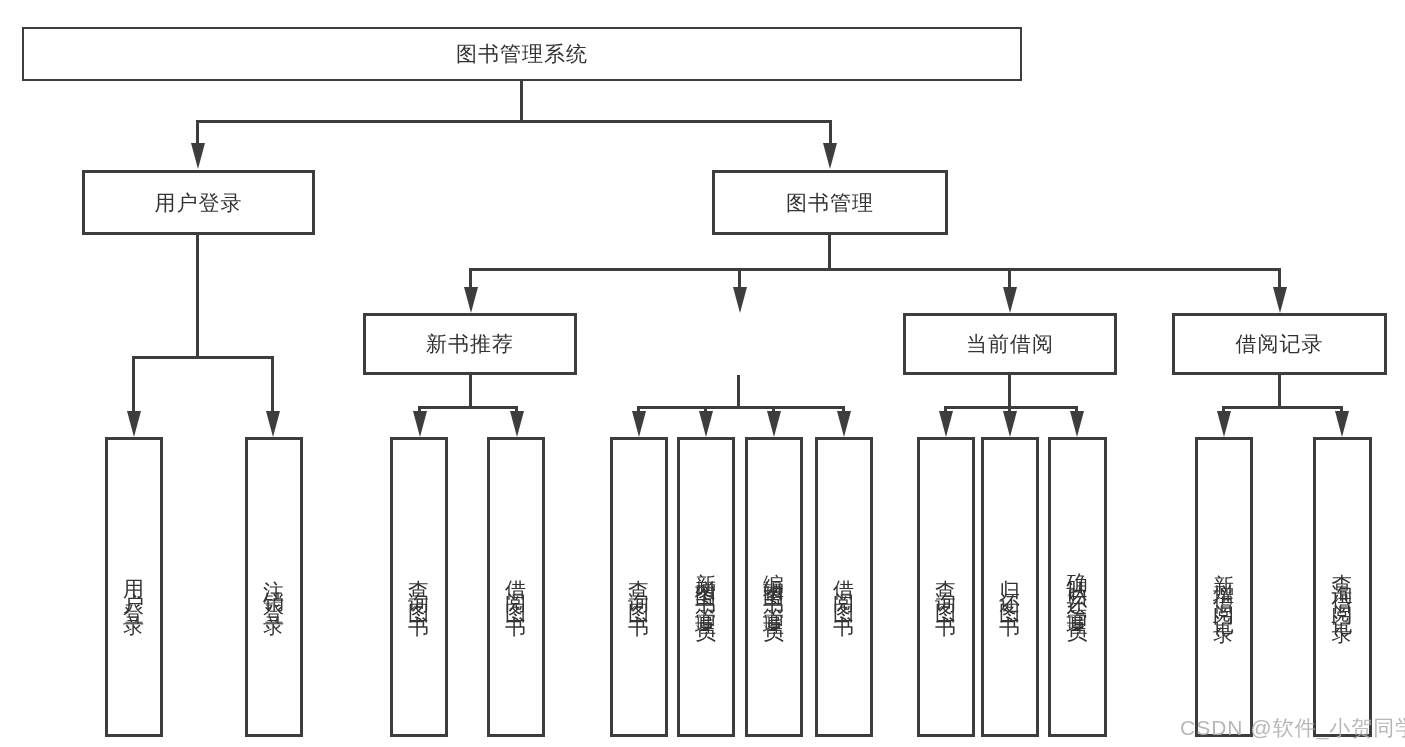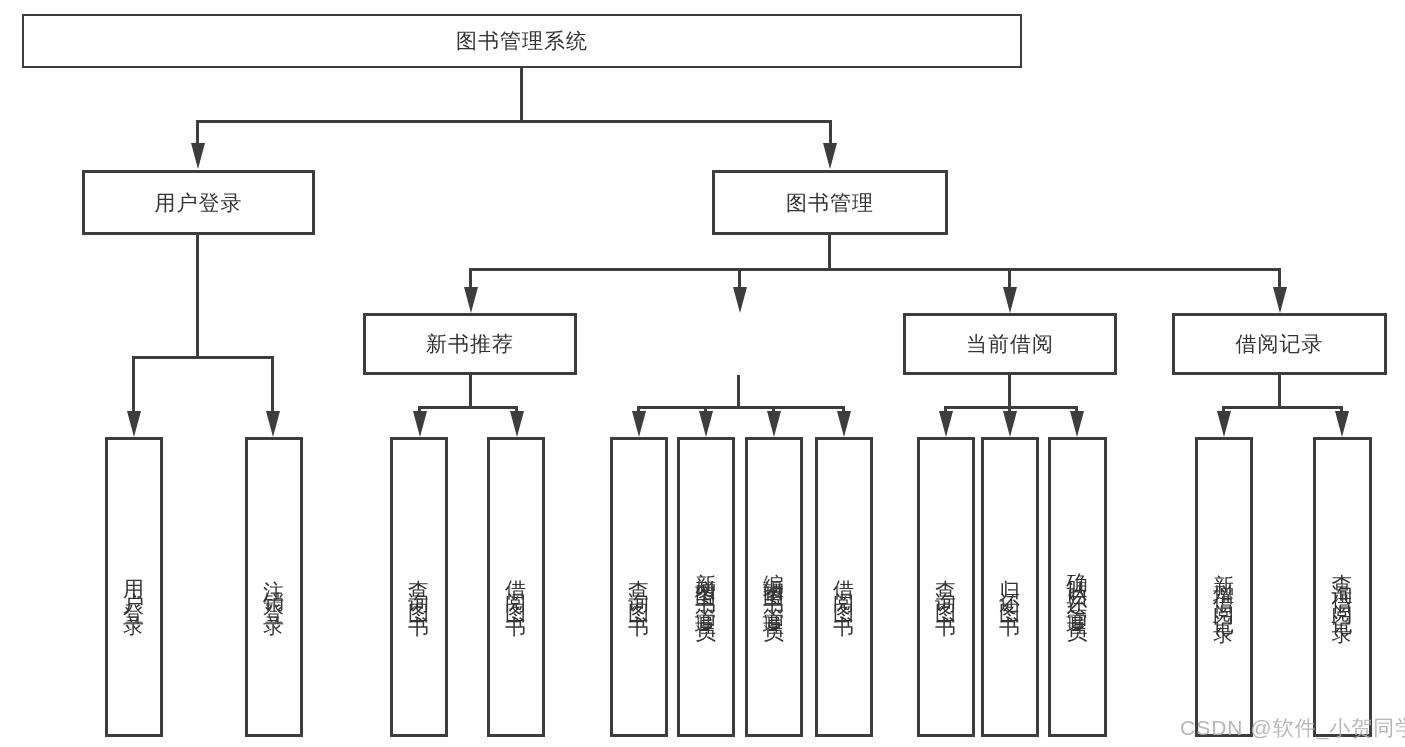--- a/index.html
+++ b/index.html
@@ -113,21 +113,21 @@
   <div class="vline" style="left:1075px; top:406px; height:10px;"></div>
   <div class="ahead" style="left:1070px; top:411px;"></div>
 
   <div class="vline" style="left:1278px; top:375px; height:34px;"></div>
   <div class="hline" style="left:1222px; top:406px; width:119px;"></div>
   <div class="vline" style="left:1222px; top:406px; height:10px;"></div>
   <div class="ahead" style="left:1217px; top:411px;"></div>
   <div class="vline" style="left:1340px; top:406px; height:10px;"></div>
   <div class="ahead" style="left:1335px; top:411px;"></div>
 
-  <div class="box root-box" style="left:22px; top:14px; width:1000px; height:54px;">
+  <div class="box root-box" style="left:22px; top:27px; width:1000px; height:54px;">
     <span>图书管理系统</span>
   </div>
 
   <div class="box" style="left:82px; top:170px; width:233px; height:65px;">
     <span>用户登录</span>
   </div>
 
   <div class="box" style="left:363px; top:313px; width:214px; height:62px;">
     <span>新书推荐</span>
   </div>

